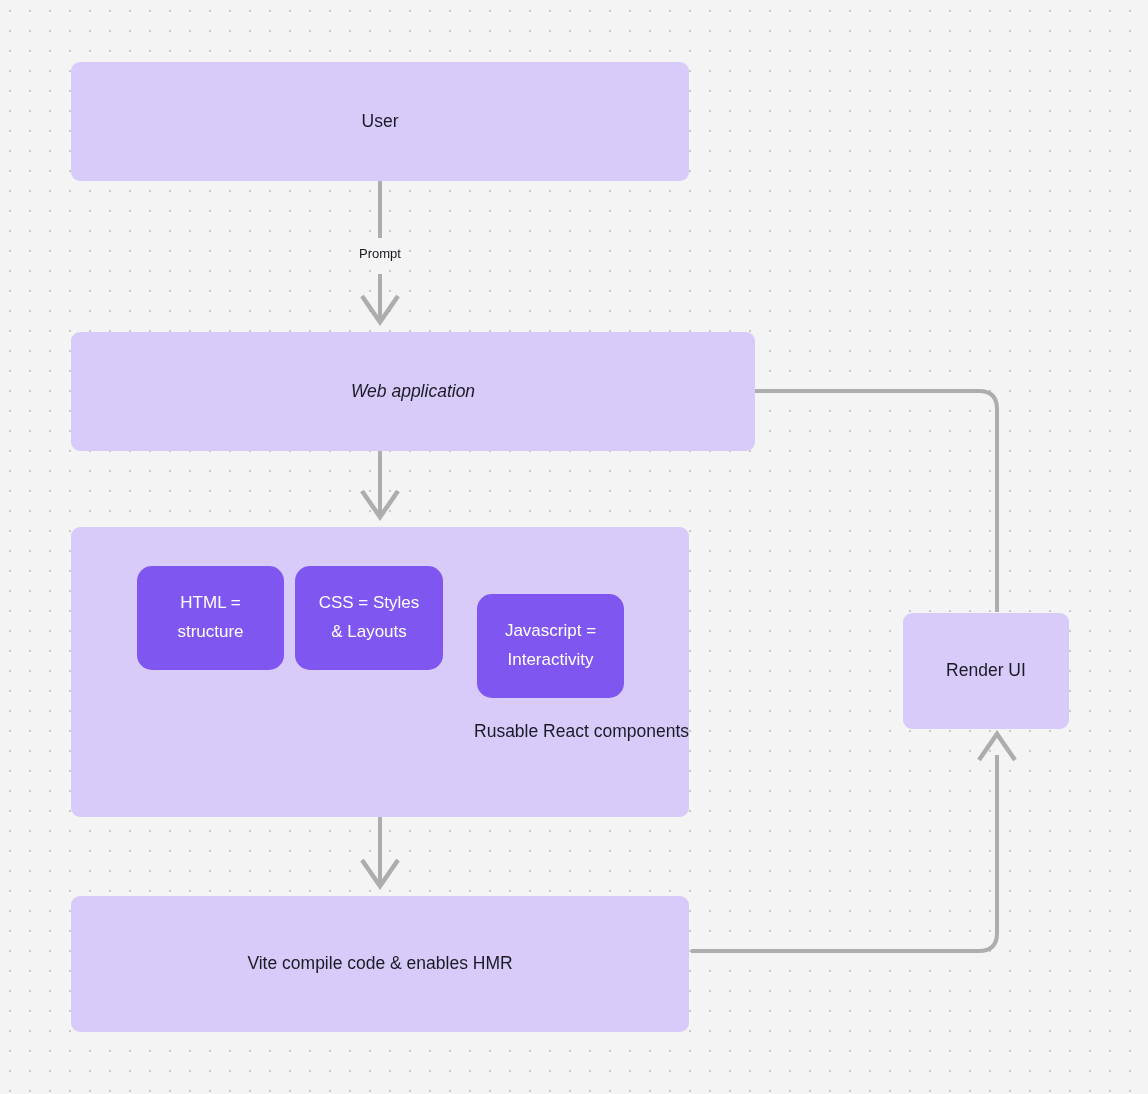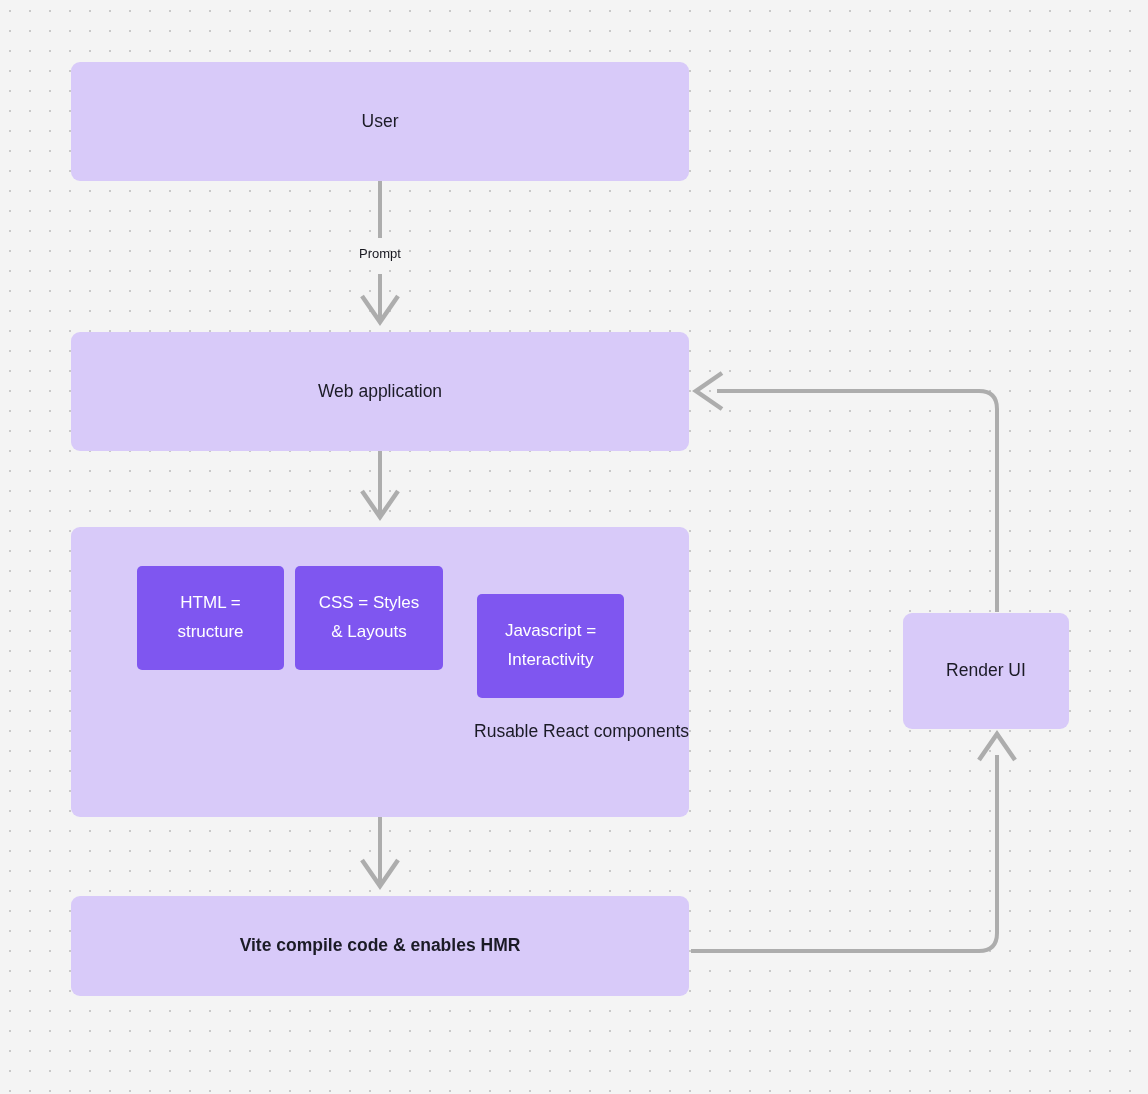--- a/index.html
+++ b/index.html
@@ -29,21 +29,21 @@
     line-height:1.45;
     text-align:center;
   }
   .node.container {
     align-items:flex-start;
     justify-content:flex-start;
   }
   .chip {
     position:absolute;
     background:#7f56f0;
-    border-radius:5px;
+    border-radius:15px;
     display:flex;
     align-items:center;
     justify-content:center;
     color:#ffffff;
     font-size:17px;
     line-height:1.7;
     text-align:center;
     white-space:pre-line;
   }
   .caption {
@@ -106,35 +106,35 @@
     <path class="edge-path" d="M 997 612 L 997 409 Q 997 391 979 391 L 717 391"></path>
     <path class="edge-head" d="M 722 373 L 696 391 L 722 409"></path>
   </svg>
 
   <div class="node" style="left:71px; top:62px; width:618px; height:119px;align-items:center;">
     <span>User</span>
   </div>
 
   <div class="edge-label" style="left:330px; top:246px; width:100px;">Prompt</div>
 
-  <div class="node" style="left:71px; top:332px; width:618px; height:119px;">
+  <div class="node" style="left:71px; top:332px; width:684px; height:119px;font-style:italic;">
     <span>Web application</span>
   </div>
 
   <div class="node container" style="left:71px; top:527px; width:618px; height:290px;">
     <div class="chip" style="left:66px; top:39px; width:147px; height:104px;">HTML =
 structure</div>
     <div class="chip" style="left:224px; top:39px; width:148px; height:104px;">CSS = Styles
 &amp; Layouts</div>
     <div class="chip" style="left:406px; top:39px; width:147px; height:104px;margin-top:28px;">Javascript =
 Interactivity</div>
     <div class="caption" style="left:0; top:192px;">Rusable React components</div>
   </div>
 
-  <div class="node" style="left:71px; top:896px; width:618px; height:100px;font-weight:bold;">
+  <div class="node" style="left:71px; top:896px; width:618px; height:136px;">
     <span>Vite compile code &amp; enables HMR</span>
   </div>
 
   <div class="node" style="left:903px; top:613px; width:166px; height:116px;">
     <span>Render UI</span>
   </div>
 
 </div>
 
 </body></html>

